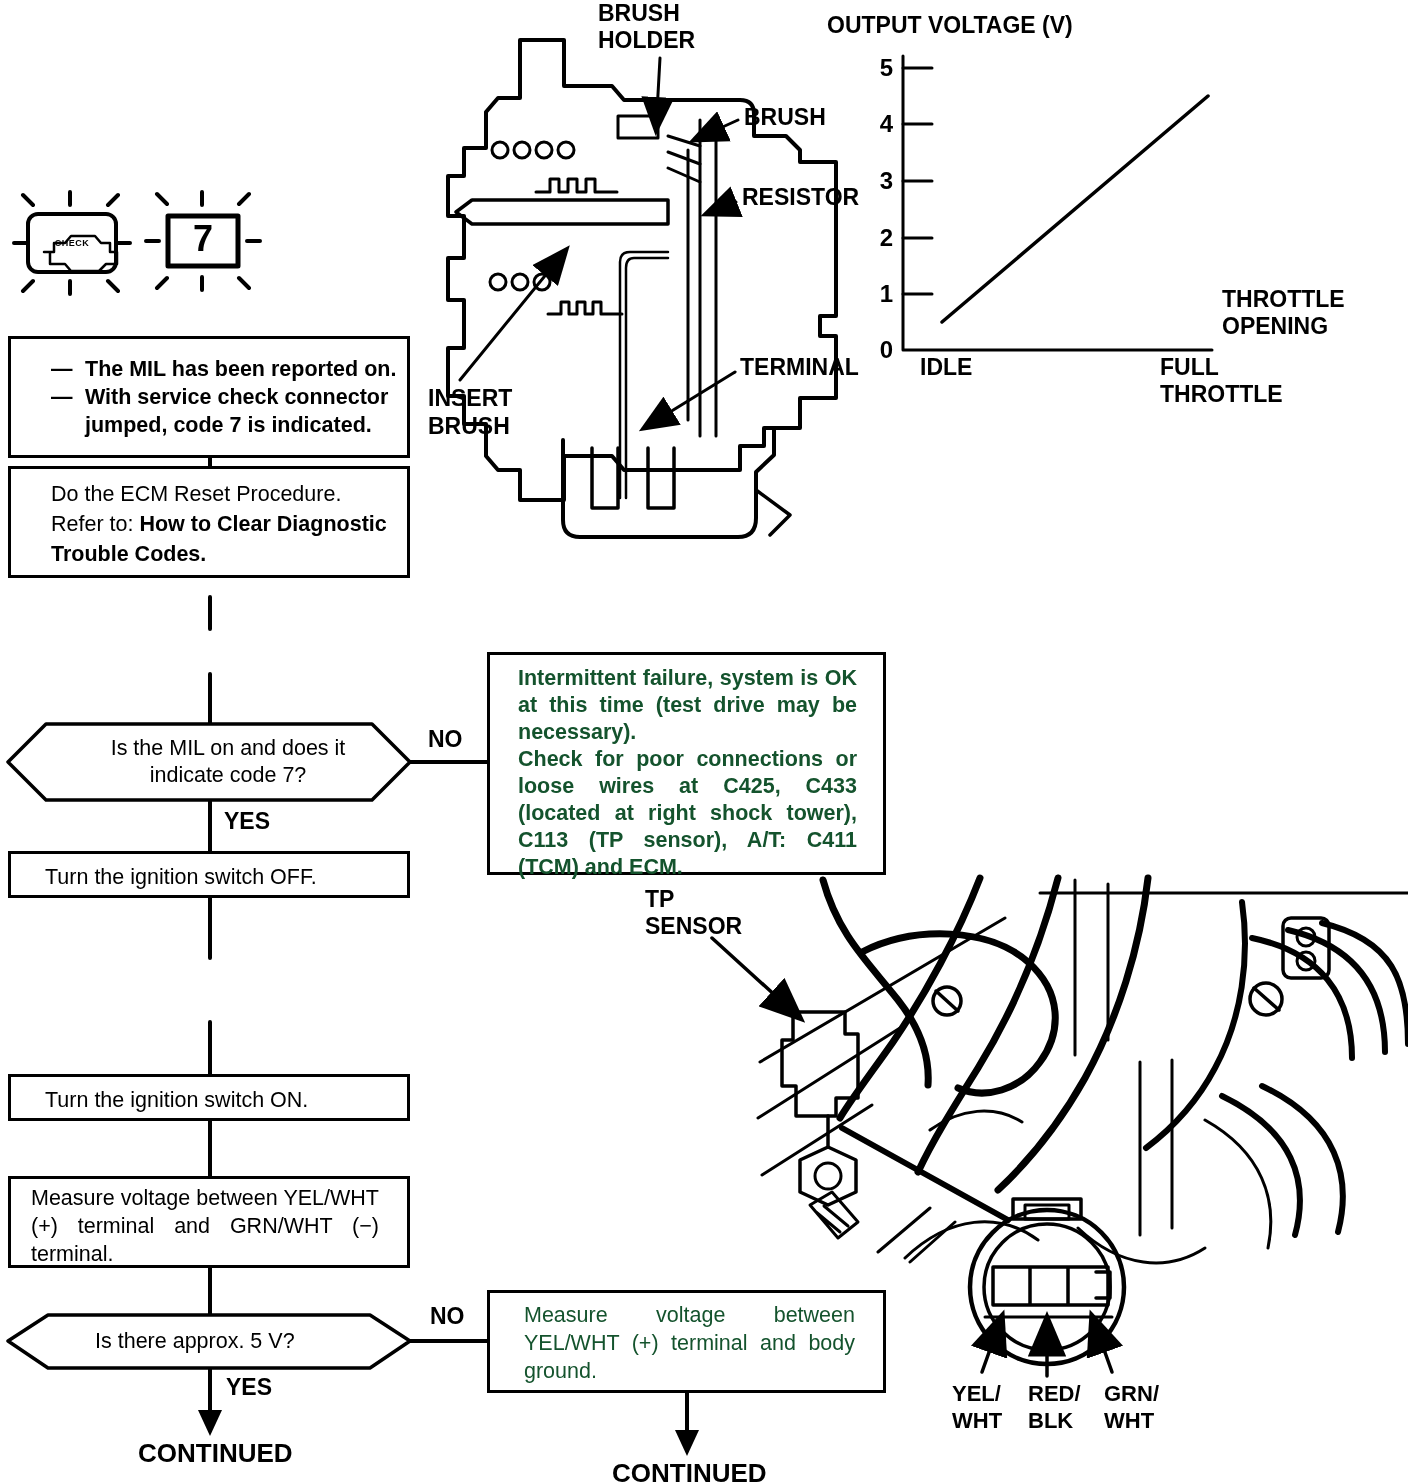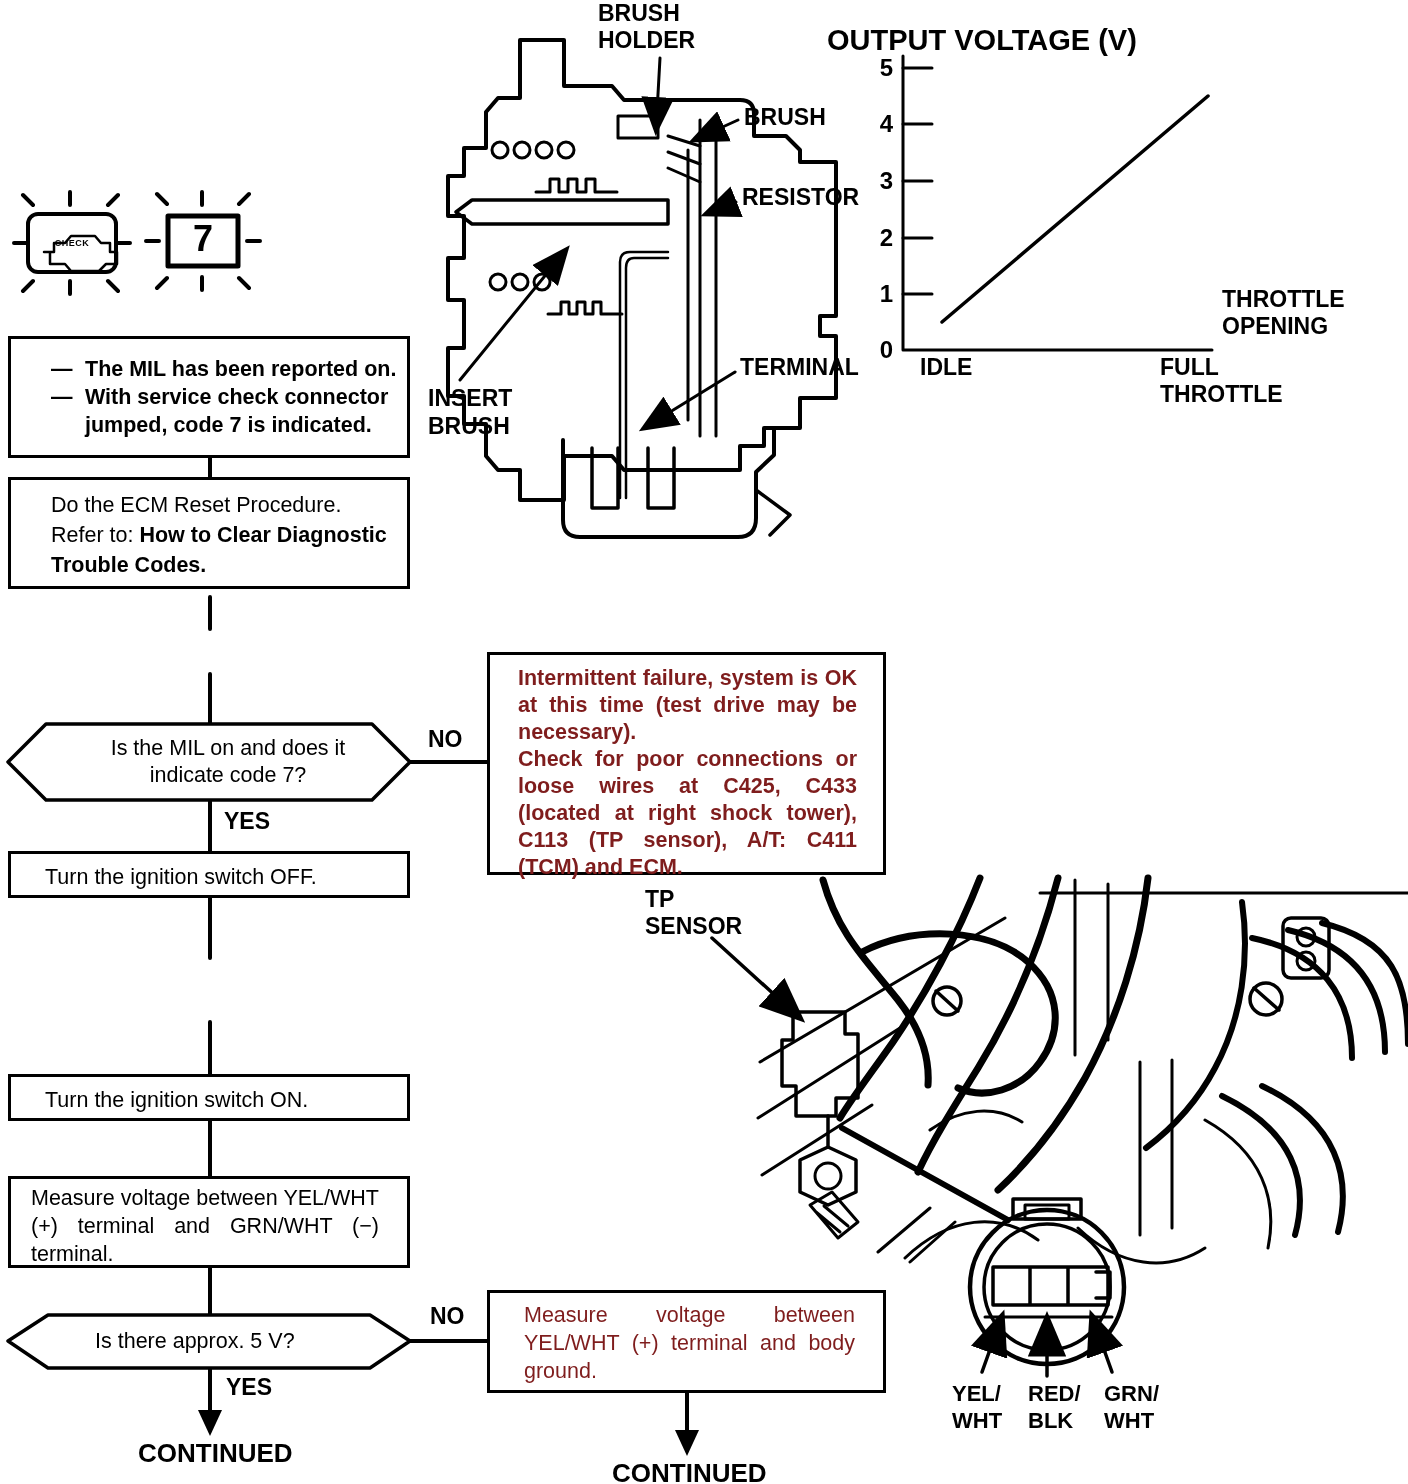--- a/index.html
+++ b/index.html
@@ -3,21 +3,21 @@
 <meta charset="utf-8">
 <style>
   html,body{margin:0;padding:0;background:#fff;}
   #page{position:relative;width:1408px;height:1484px;background:#ffffff;
         font-family:"Liberation Sans",sans-serif;color:#000;overflow:hidden;}
   #art{position:absolute;left:0;top:0;z-index:0;}
   .abs{position:absolute;z-index:2;box-sizing:border-box;}
   .fbox{position:absolute;z-index:2;left:8px;width:402px;border:3px solid #000;background:#fff;
         box-sizing:border-box;font-size:21.5px;line-height:28px;color:#000;}
   .nbox{position:absolute;z-index:2;left:487px;width:399px;border:3px solid #000;background:#fff;
-        box-sizing:border-box;font-size:21.5px;color:#7f1d1d;}
+        box-sizing:border-box;font-size:21.5px;color:#14532d;}
   .hextxt{position:absolute;z-index:3;display:flex;align-items:center;background:transparent;}
   .lbl{position:absolute;z-index:3;font-weight:700;color:#000;}
   .preline{white-space:pre-line;}
   .just{text-align:justify;}
   .ctr{display:flex;align-items:center;justify-content:center;text-align:center;}
   .bullets{display:grid;grid-template-columns:34px 1fr;row-gap:0;}
   .ytick{position:absolute;width:48px;text-align:right;font-weight:700;font-size:24px;line-height:28px;z-index:2;}
 </style>
 </head>
 <body>
@@ -146,41 +146,41 @@
   <div class="abs ctr" style="left:168px;top:214px;width:70px;height:50px;font-size:36px;font-weight:700;">7</div>
 
   <div class="lbl preline" style="left:598px;top:0px;font-size:23px;line-height:27px;">BRUSH
 HOLDER</div>
   <div class="lbl" style="left:744px;top:104px;font-size:23px;">BRUSH</div>
   <div class="lbl" style="left:742px;top:184px;font-size:23px;">RESISTOR</div>
   <div class="lbl" style="left:740px;top:354px;font-size:23px;">TERMINAL</div>
   <div class="lbl preline" style="left:428px;top:384px;font-size:23px;line-height:28px;">INSERT
 BRUSH</div>
 
-  <div class="lbl" style="left:827px;top:24px;font-size:29px;">OUTPUT VOLTAGE (V)</div>
+  <div class="lbl" style="left:827px;top:12px;font-size:23px;">OUTPUT VOLTAGE (V)</div>
   <div class="ytick" style="left:845px;top:54px;">5</div>
   <div class="ytick" style="left:845px;top:110px;">4</div>
   <div class="ytick" style="left:845px;top:167px;">3</div>
   <div class="ytick" style="left:845px;top:224px;">2</div>
   <div class="ytick" style="left:845px;top:280px;">1</div>
   <div class="ytick" style="left:845px;top:336px;">0</div>
   <div class="lbl" style="left:920px;top:354px;font-size:23px;">IDLE</div>
   <div class="lbl" style="left:1160px;top:354px;width:125px;font-size:23px;line-height:27px;">FULL THROTTLE</div>
   <div class="lbl" style="left:1222px;top:286px;width:140px;font-size:23px;line-height:27px;">THROTTLE OPENING</div>
 
   <div class="fbox" style="top:336px;height:122px;padding:16px 10px 0 40px;font-weight:700;">
     <div class="bullets">
       <span>—</span>
       <span>The MIL has been reported on.</span>
       <span>—</span>
       <span>With service check connector jumped, code 7 is indicated.</span>
     </div>
   </div>
 
-  <div class="fbox" style="top:477px;height:112px;padding:10px 10px 0 40px;line-height:30px;">
+  <div class="fbox" style="top:466px;height:112px;padding:10px 10px 0 40px;line-height:30px;">
     <span>Do the ECM Reset Procedure.</span><br>
     <span>Refer to: </span><span style="font-weight:700;">How to Clear Diagnostic Trouble Codes.</span>
   </div>
 
 
   <div class="hextxt" style="left:78px;top:724px;width:300px;height:76px;font-size:21.5px;line-height:27px;text-align:center;">Is the MIL on and does it indicate code 7?</div>
 
   <div class="nbox just" style="top:652px;height:223px;padding:10px 26px 0 28px;font-weight:700;line-height:27px;">
     <span class="preline">Intermittent failure, system is OK at this time (test drive may be necessary).
 Check for poor connections or loose wires at C425, C433 (located at right shock tower), C113 (TP sensor), A/T: C411 (TCM) and ECM.</span>

